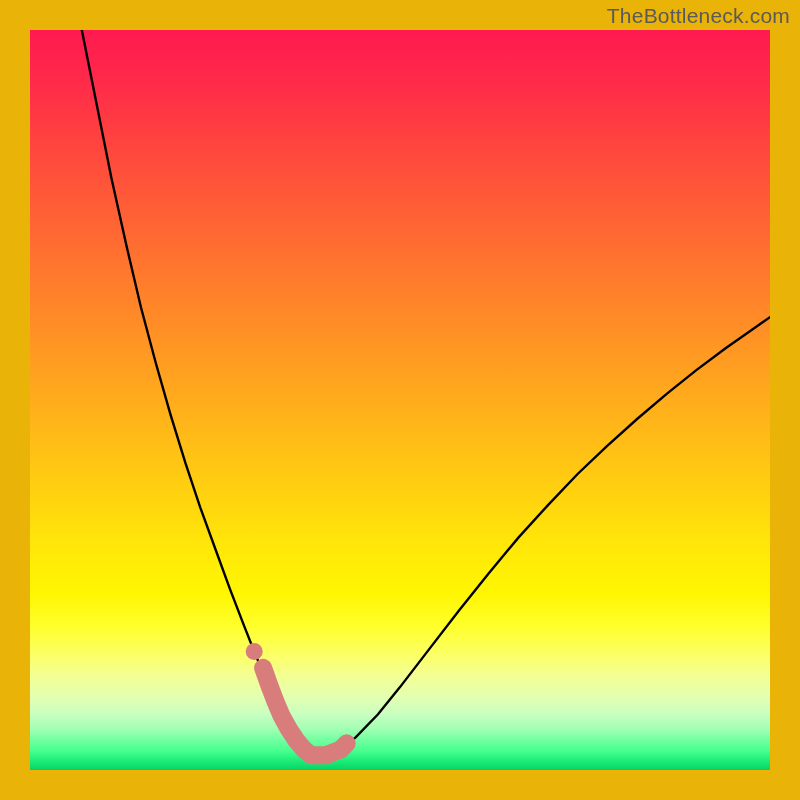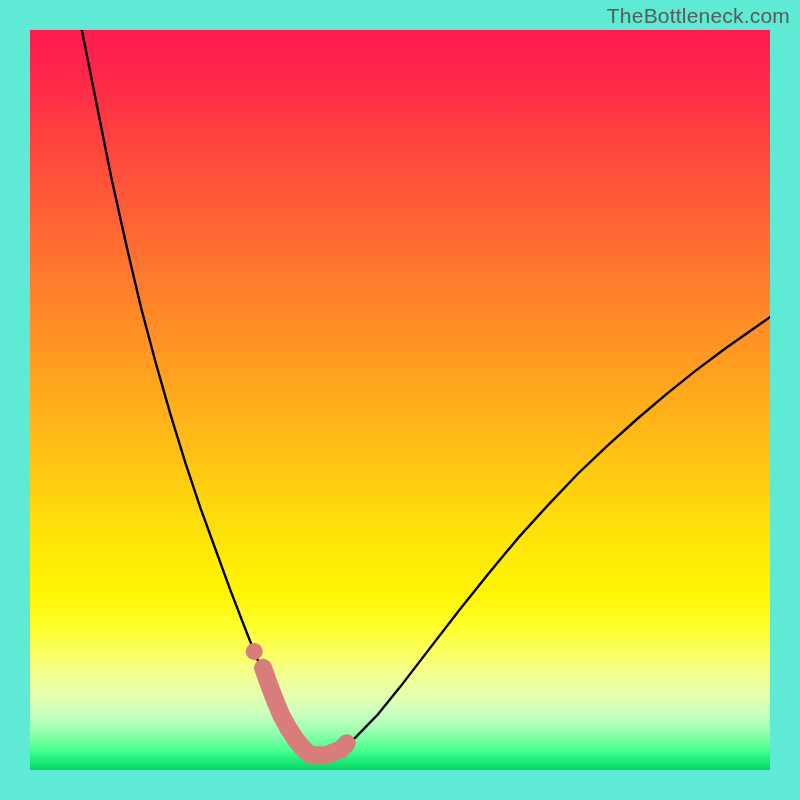--- a/index.html
+++ b/index.html
@@ -7,21 +7,21 @@
     padding: 0;
     width: 800px;
     height: 800px;
     background: #000;
     position: relative;
     font-family: Arial, Helvetica, sans-serif;
   }
   .frame {
     position: absolute;
     inset: 0;
-    background: #5eead4;
+    background: #eab308;
   }
   .plot-area {
     position: absolute;
     left: 30px;
     top: 30px;
     width: 740px;
     height: 740px;
     overflow: hidden;
   }
   .gradient-bg {

